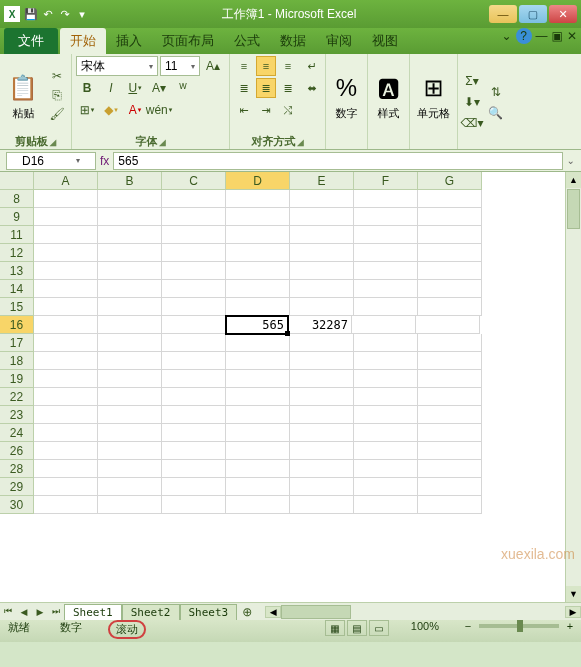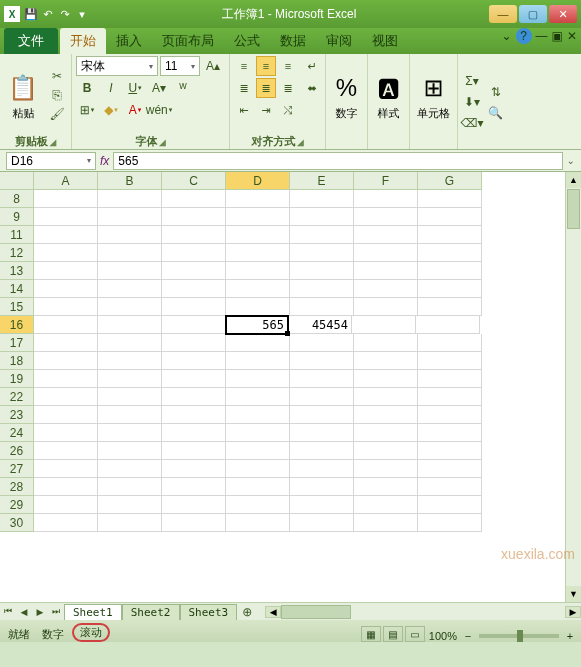--- a/index.html
+++ b/index.html
@@ -46,23 +46,23 @@
 .fbtn { width: 22px; height: 20px; font-size: 12px; display: flex; align-items: center; justify-content: center; cursor: pointer; color: #3a5a20; }
 .fbtn.dd::after { content: "▾"; font-size: 7px; margin-left: 1px; }
 
 .align-col { display: flex; flex-direction: column; gap: 2px; }
 .align-row { display: flex; gap: 2px; }
 .abtn { width: 20px; height: 20px; font-size: 11px; display: flex; align-items: center; justify-content: center; cursor: pointer; color: #3a5a20; }
 .abtn.active { background: #f8d568; border: 1px solid #d4a830; }
 
 
 .formula-row { height: 22px; background: #eaf2e0; display: flex; align-items: center; border-bottom: 1px solid #9db88a; padding: 0 6px; gap: 4px; }
-.namebox { width: 90px; height: 18px; background: #fff; border: 1px solid #a6bd93; font-size: 12px; padding: 0 4px; display: flex; align-items: center; }
+.namebox { width: 90px; height: 18px; background: #fff; border: 1px solid #a6bd93; font-size: 12px; padding: 0 15px; display: flex; align-items: center; }
 .namebox .dd { margin-left: auto; font-size: 8px; color: #666; }
-.fx-lbl { font-size: 12px; font-style: italic; color: #701a75; }
+.fx-lbl { font-size: 12px; color: #701a75; }
 .formula-input { flex: 1; height: 18px; background: #fff; border: 1px solid #a6bd93; font-size: 12px; padding: 0 4px; }
 .expand { font-size: 10px; color: #666; cursor: pointer; }
 
 
 .grid-area { height: 430px; background: #fff; display: flex; position: relative; }
 .grid-main { flex: 1; overflow: hidden; }
 .col-headers { display: flex; height: 18px; }
 .corner { width: 34px; background: #e6eedd; border-right: 1px solid #bcd0aa; border-bottom: 1px solid #bcd0aa; }
 .ch { width: 64px; background: #e6eedd; border-right: 1px solid #bcd0aa; border-bottom: 1px solid #bcd0aa; font-size: 12px; display: flex; align-items: center; justify-content: center; color: #3a5a20; cursor: pointer; }
 .ch.active { background: #f8d568; }
@@ -83,21 +83,21 @@
 .sheet-nav span { width: 16px; display: flex; align-items: center; justify-content: center; cursor: pointer; color: #3a5a20; font-size: 9px; }
 .sheet-tab { padding: 1px 8px; border: 1px solid #9db88a; border-bottom: none; background: #d8e6c8; cursor: pointer; font-family: SimSun, monospace; color: #1a3a0a; }
 .sheet-tab.active { background: #fff; }
 .new-sheet { width: 20px; cursor: pointer; font-size: 12px; display: flex; align-items: center; justify-content: center; color: #3a5a20; }
 .hscroll { flex: 1; display: flex; align-items: center; margin-left: 8px; }
 .hscroll .arr { width: 16px; display: flex; align-items: center; justify-content: center; font-size: 9px; cursor: pointer; background: #d8e6c8; border: 1px solid #bcd0aa; }
 .hscroll .thumb { width: 70px; height: 14px; background: #c5d8b5; border: 1px solid #a6bd93; }
 .hscroll .track { flex: 1; }
 
 
-.statusbar { height: 22px; background: linear-gradient(#d8e6c8,#c5d8b5); display: flex; align-items: flex-end; font-size: 11px; padding: 0 4px; gap: 4px; color: #1a3a0a; }
+.statusbar { height: 22px; background: linear-gradient(#d8e6c8,#c5d8b5); display: flex; align-items: flex-start; font-size: 11px; padding: 0 4px; gap: 22px; color: #1a3a0a; }
 .status-item { padding: 0 4px; }
 .status-item.circled { border: 2px solid #d04040; border-radius: 10px; padding: 0 6px; }
 .statusbar .views { margin-left: auto; display: flex; gap: 2px; }
 .view-btn { width: 20px; height: 16px; border: 1px solid #a6bd93; cursor: pointer; font-size: 10px; display: flex; align-items: center; justify-content: center; }
 .zoom-slider { display: flex; align-items: center; gap: 4px; }
 .zoom-slider .zbtn { width: 14px; text-align: center; cursor: pointer; }
 .zoom-slider .track { width: 80px; height: 4px; background: #a6bd93; position: relative; }
 .zoom-slider .handle { position: absolute; left: 38px; top: -4px; width: 6px; height: 12px; background: #6a8a50; }
 .watermark { position: absolute; right: 6px; bottom: 40px; color: rgba(200,120,40,0.5); font-size: 14px; font-family: Arial; }
 </style>
@@ -354,21 +354,21 @@
         <div class="cell"></div>
         <div class="cell"></div>
         <div class="cell"></div>
       </div>
       <div class="row">
         <div class="rh active">16</div>
         <div class="cell"></div>
         <div class="cell"></div>
         <div class="cell"></div>
         <div class="cell selected">565</div>
-        <div class="cell">45454</div>
+        <div class="cell">32287</div>
         <div class="cell"></div>
         <div class="cell"></div>
       </div>
       <div class="row">
         <div class="rh">17</div>
         <div class="cell"></div>
         <div class="cell"></div>
         <div class="cell"></div>
         <div class="cell"></div>
         <div class="cell"></div>
@@ -420,30 +420,20 @@
         <div class="cell"></div>
         <div class="cell"></div>
         <div class="cell"></div>
         <div class="cell"></div>
         <div class="cell"></div>
         <div class="cell"></div>
         <div class="cell"></div>
       </div>
       <div class="row">
         <div class="rh">26</div>
-        <div class="cell"></div>
-        <div class="cell"></div>
-        <div class="cell"></div>
-        <div class="cell"></div>
-        <div class="cell"></div>
-        <div class="cell"></div>
-        <div class="cell"></div>
-      </div>
-      <div class="row">
-        <div class="rh">27</div>
         <div class="cell"></div>
         <div class="cell"></div>
         <div class="cell"></div>
         <div class="cell"></div>
         <div class="cell"></div>
         <div class="cell"></div>
         <div class="cell"></div>
       </div>
       <div class="row">
         <div class="rh">28</div>

